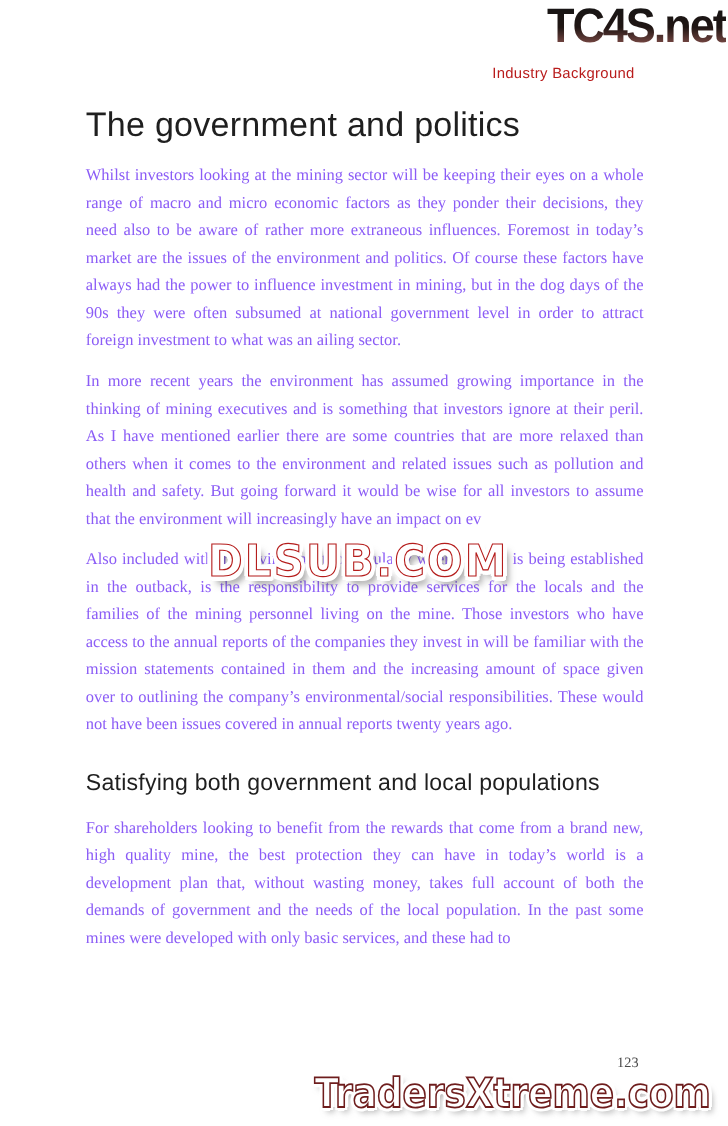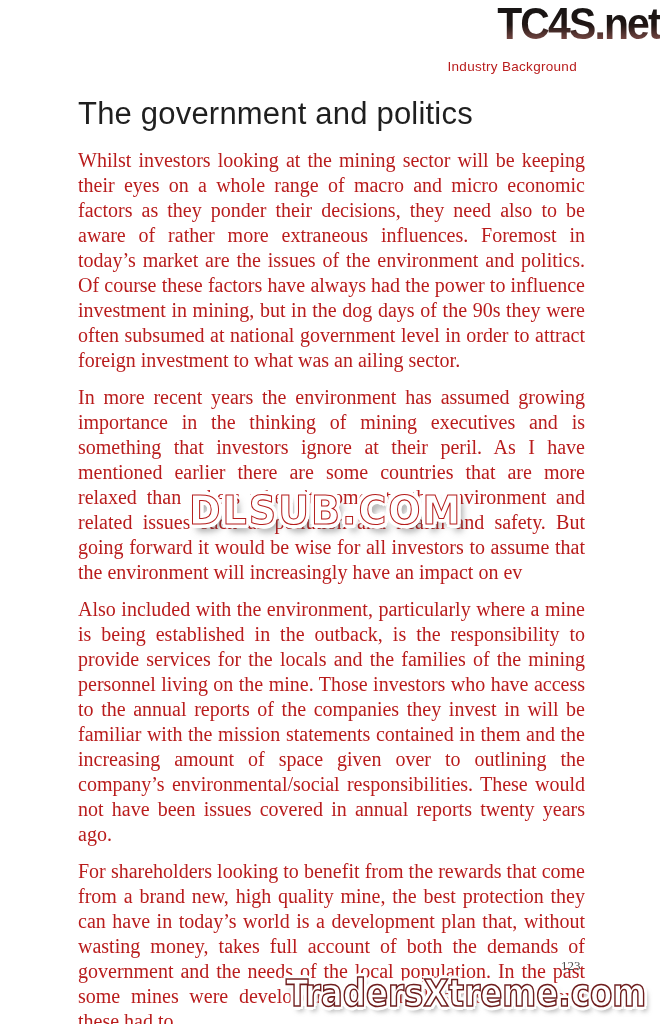--- a/index.html
+++ b/index.html
@@ -61,24 +61,24 @@
     font-family: "Liberation Sans", sans-serif;
     font-weight: 400;
     font-size: 31px;
     line-height: 1.1;
     color: #1f1f1f;
     letter-spacing: 0.2px;
     margin: 0 0 17px 0;
   }
   .body-para {
     font-family: "Liberation Serif", serif;
-    font-size: 20px;
+    font-size: 15px;
     line-height: 25px;
     text-align: justify;
-    color: #b91c1c;
+    color: #8b5cf6;
     margin: 0 0 12px 0;
   }
   .section-subheading {
     font-family: "Liberation Sans", sans-serif;
     font-weight: 400;
     font-size: 21px;
     color: #1f1f1f;
     letter-spacing: 0.2px;
     margin: 28px 0 17px 0;
   }
@@ -152,20 +152,21 @@
 
   <main class="content">
     <h1 class="page-title">The government and politics</h1>
 
     <p class="body-para">Whilst investors looking at the mining sector will be keeping their eyes on a whole range of macro and micro economic factors as they ponder their decisions, they need also to be aware of rather more extraneous influences. Foremost in today’s market are the issues of the environment and politics. Of course these factors have always had the power to influence investment in mining, but in the dog days of the 90s they were often subsumed at national government level in order to attract foreign investment to what was an ailing sector.</p>
 
     <p class="body-para">In more recent years the environment has assumed growing importance in the thinking of mining executives and is something that investors ignore at their peril. As I have mentioned earlier there are some countries that are more relaxed than others when it comes to the environment and related issues such as pollution and health and safety. But going forward it would be wise for all investors to assume that the environment will increasingly have an impact on ev</p>
 
     <p class="body-para">Also included with the environment, particularly where a mine is being established in the outback, is the responsibility to provide services for the locals and the families of the mining personnel living on the mine. Those investors who have access to the annual reports of the companies they invest in will be familiar with the mission statements contained in them and the increasing amount of space given over to outlining the company’s environmental/social responsibilities. These would not have been issues covered in annual reports twenty years ago.</p>
 
+    <h2 class="section-subheading">Satisfying both government and local populations</h2>
 
     <p class="body-para">For shareholders looking to benefit from the rewards that come from a brand new, high quality mine, the best protection they can have in today’s world is a development plan that, without wasting money, takes full account of both the demands of government and the needs of the local population. In the past some mines were developed with only basic services, and these had to</p>
   </main>
 
   <div class="dlsub-watermark">DLSUB.COM</div>
 
   <div class="page-number">123</div>
 
   <div class="traders-logo">TradersXtreme.com</div>
 

